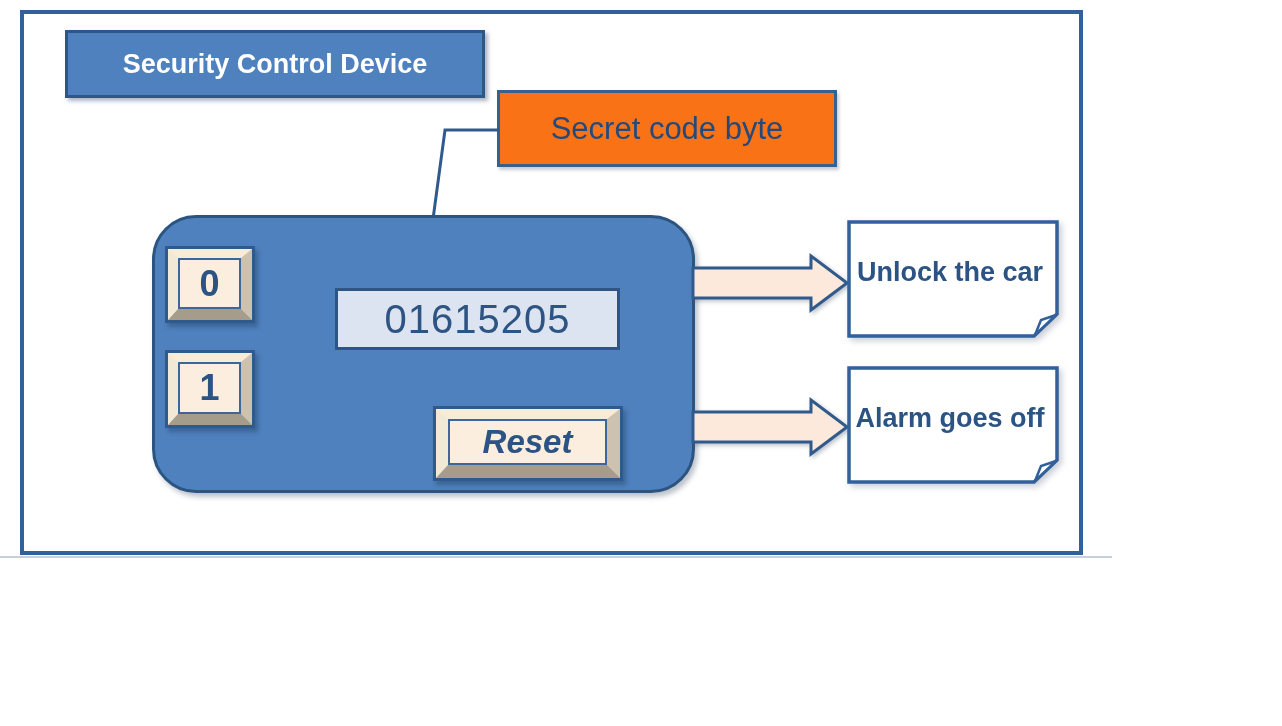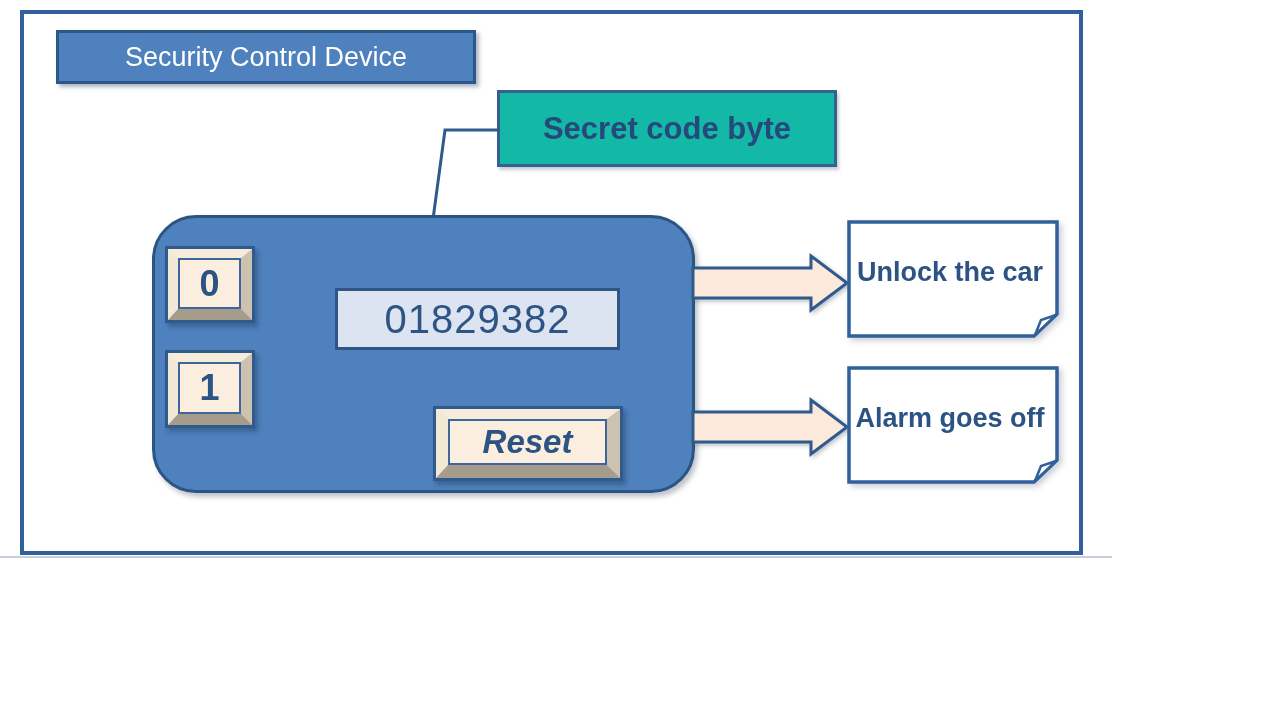--- a/index.html
+++ b/index.html
@@ -5,33 +5,32 @@
   html,body{margin:0;padding:0;background:#ffffff;}
   .canvas{
     position:relative;width:1282px;height:726px;background:#ffffff;
     overflow:hidden;font-family:"Liberation Sans",sans-serif;
   }
   .frame{
     position:absolute;left:20px;top:10px;width:1063px;height:545px;
     border:4px solid #31609b;box-sizing:border-box;background:#ffffff;
   }
   .title-box{
-    position:absolute;left:56px;top:30px;width:420px;height:54px;
+    position:absolute;left:65px;top:30px;width:420px;height:68px;
     background:#4e81bd;border:3px solid #2c5788;box-sizing:border-box;
     display:flex;align-items:center;justify-content:center;
-    color:#ffffff;font-weight:normal;font-size:27px;
+    color:#ffffff;font-weight:bold;font-size:27px;
     box-shadow:3px 3px 4px rgba(110,120,140,.55);
   }
   .callout-box{
     position:absolute;left:497px;top:90px;width:340px;height:77px;
-    background:#14b8a6;border:3px solid #36618f;box-sizing:border-box;
+    background:#f97316;border:3px solid #36618f;box-sizing:border-box;
     display:flex;align-items:center;justify-content:center;
     color:#25497a;font-size:31px;
     box-shadow:2px 3px 3px rgba(120,130,150,.4);
-    font-weight:bold;
   }
   .connector{position:absolute;left:410px;top:118px;}
   .panel{
     position:absolute;left:152px;top:215px;width:543px;height:278px;
     background:#4e81bd;border:3px solid #2b5480;border-radius:44px;
     box-sizing:border-box;box-shadow:3px 4px 5px rgba(110,120,140,.45);
   }
   .key{
     position:absolute;border:3px solid #305a8c;box-sizing:border-box;
     background:#fceedf;box-shadow:3px 4px 4px rgba(30,50,80,.35);
@@ -90,21 +89,21 @@
     <div class="key key0">
       <div class="bevel">
         <div class="face">0</div>
       </div>
     </div>
     <div class="key key1">
       <div class="bevel">
         <div class="face">1</div>
       </div>
     </div>
-    <div class="display">01829382</div>
+    <div class="display">01615205</div>
     <div class="key reset-key">
       <div class="bevel">
         <div class="face">Reset</div>
       </div>
     </div>
   </div>
 
   <svg class="arrow" style="left:691px;top:252px" width="160" height="62" viewBox="0 0 160 62">
     <polygon points="2,16 120,16 120,4 156,31 120,58 120,46 2,46" fill="#fce9db" stroke="#305a8c" stroke-width="3"></polygon>
   </svg>

